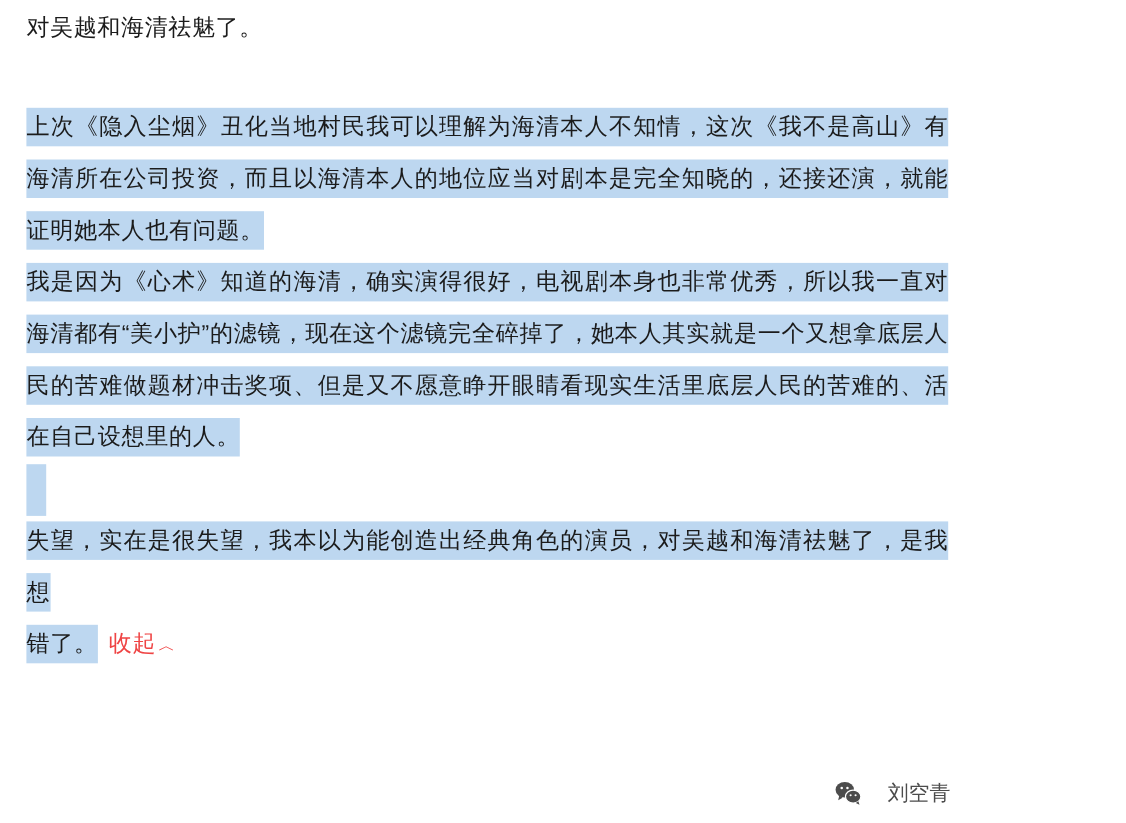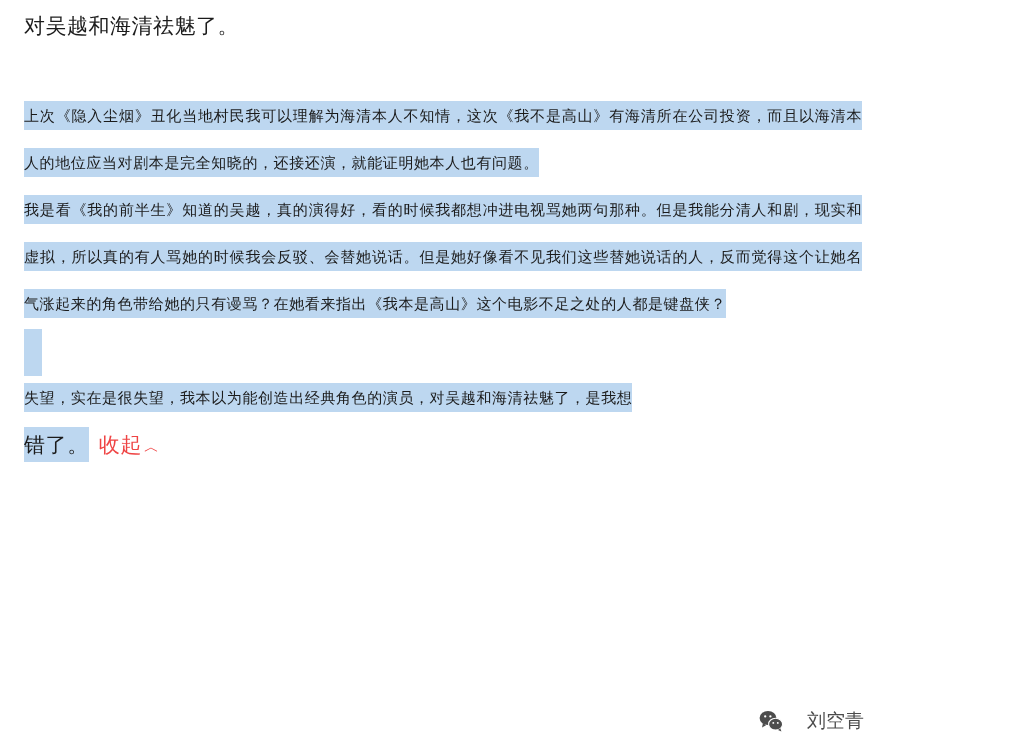--- a/index.html
+++ b/index.html
@@ -26,21 +26,21 @@
     color: #1b1b1b;
     padding: 4px 0 0 24px;
     letter-spacing: 0.5px;
   }
   .article-body {
     margin-top: 44px;
     padding-left: 24px;
     padding-right: 22px;
   }
   .para {
-    font-size: 15px;
+    font-size: 21px;
     line-height: 47px;
     color: #1b1b1b;
     letter-spacing: 0.6px;
     text-align: justify;
     margin: 0;
   }
   .gap-line {
     height: 47px;
     font-size: 21px;
     line-height: 47px;
@@ -98,22 +98,22 @@
 <body>
 
 <div class="page">
 
   <div class="intro-line">对吴越和海清祛魅了。</div>
 
   <div class="article-body">
 
     <p class="para"><span class="blk">上次《隐入尘烟》丑化当地村民我可以理解为海清本人不知情，这次《我不是高山》有海清所在公司投资，而且以海清本人的地位应当对剧本是完全知晓的，还接还演，就能证明她本人也有问题。</span></p>
 
+    <p class="para"><span class="blk">我是因为《心术》知道的海清，确实演得很好，电视剧本身也非常优秀，所以我一直对海清都有“美小护”的滤镜，现在这个滤镜完全碎掉了，她本人其实就是一个又想拿底层人民的苦难做题材冲击奖项、但是又不愿意睁开眼睛看现实生活里底层人民的苦难的、活在自己设想里的人。</span></p>
 
-    <p class="para"><span class="blk">我是看《我的前半生》知道的吴越，真的演得好，看的时候我都想冲进电视骂她两句那种。但是我能分清人和剧，现实和虚拟，所以真的有人骂她的时候我会反驳、会替她说话。但是她好像看不见我们这些替她说话的人，反而觉得这个让她名气涨起来的角色带给她的只有谩骂？在她看来指出《我本是高山》这个电影不足之处的人都是键盘侠？</span></p>
 
     <div class="gap-line"><span class="hl"></span></div>
 
     <p class="para last-para"><span class="blk">失望，实在是很失望，我本以为能创造出经典角色的演员，对吴越和海清祛魅了，是我想</span></p>
 
     <div class="collapse-row"><span class="blk">错了。</span><span class="collapse-link"><span>收起</span><span class="collapse-caret">︿</span></span></div>
 
   </div>
 
   <div class="footer-brand">

